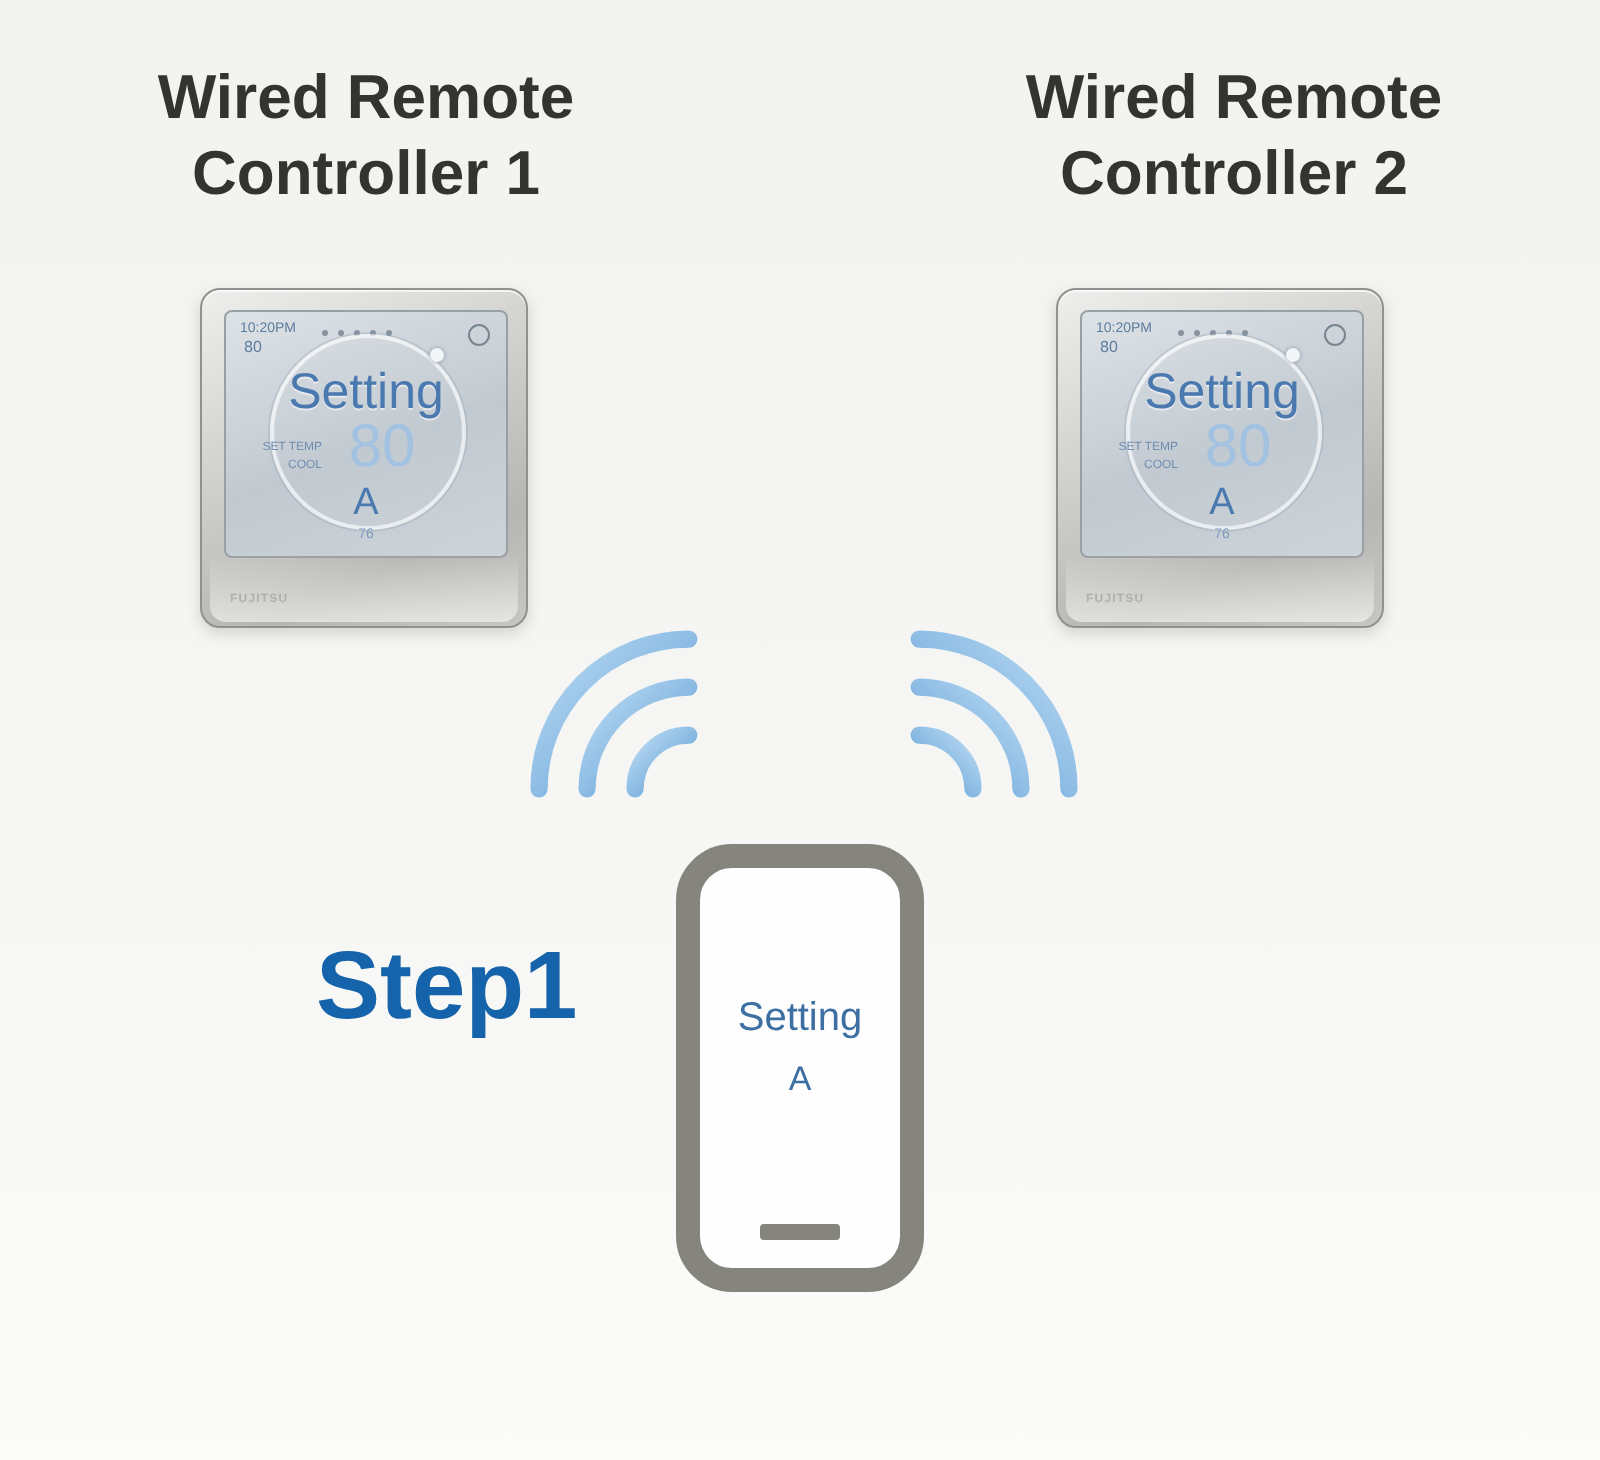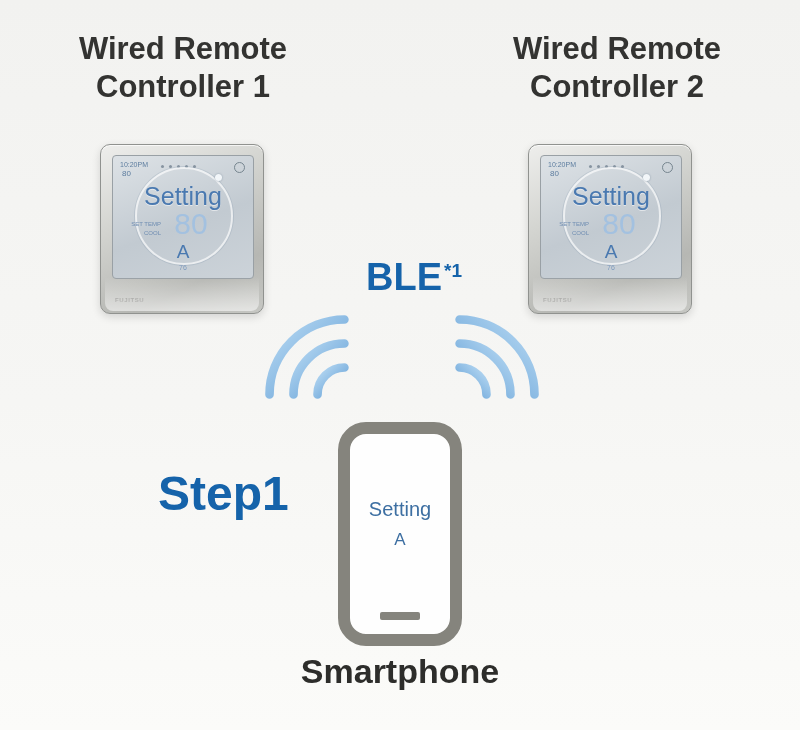--- a/index.html
+++ b/index.html
@@ -122,23 +122,20 @@
         <span>SET TEMP</span>
         <span>COOL</span>
       </div>
       <div class="scr-80">80</div>
       <div class="scr-zone">A</div>
       <div class="scr-76">76</div>
     </div>
     <div class="dev-brand">FUJITSU</div>
   </div>
 
-  <div class="ble">
-    <span>BLE</span><span class="note">*1</span>
-  </div>
 
   <svg class="wifi wifi-left" viewBox="0 0 100 100">
     <defs>
       <linearGradient id="wg1" x1="0" y1="0" x2="1" y2="1">
         <stop offset="0" stop-color="#bcdcf4"></stop>
         <stop offset="1" stop-color="#5e9cd4"></stop>
       </linearGradient>
     </defs>
     <g fill="none" stroke="url(#wg1)" stroke-width="9" stroke-linecap="round">
       <path d="M 62 90 A 28 28 0 0 1 90 62"></path>
@@ -164,15 +161,14 @@
   <div class="step step1">Step1</div>
 
   <div class="phone">
     <div class="phone-screen-text">
       <div class="phone-setting">Setting</div>
       <div class="phone-zone">A</div>
     </div>
     <div class="home-bar"></div>
   </div>
 
-  <div class="caption">Smartphone</div>
 
 </div>
 
 </body></html>

